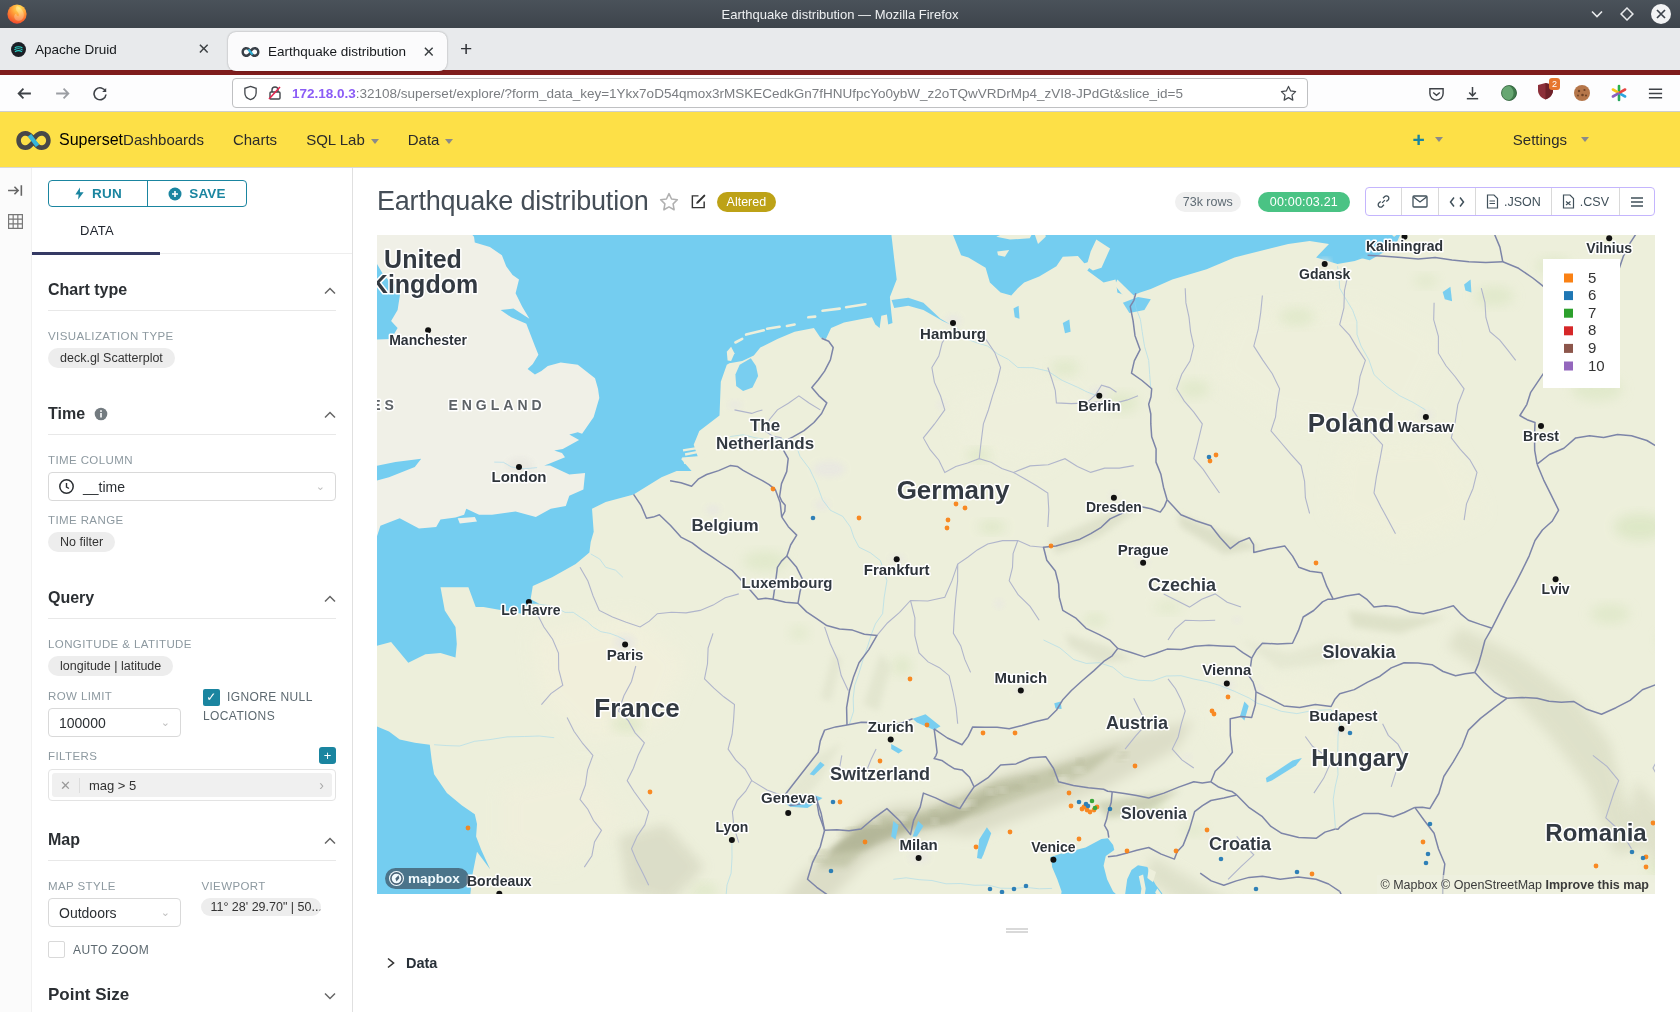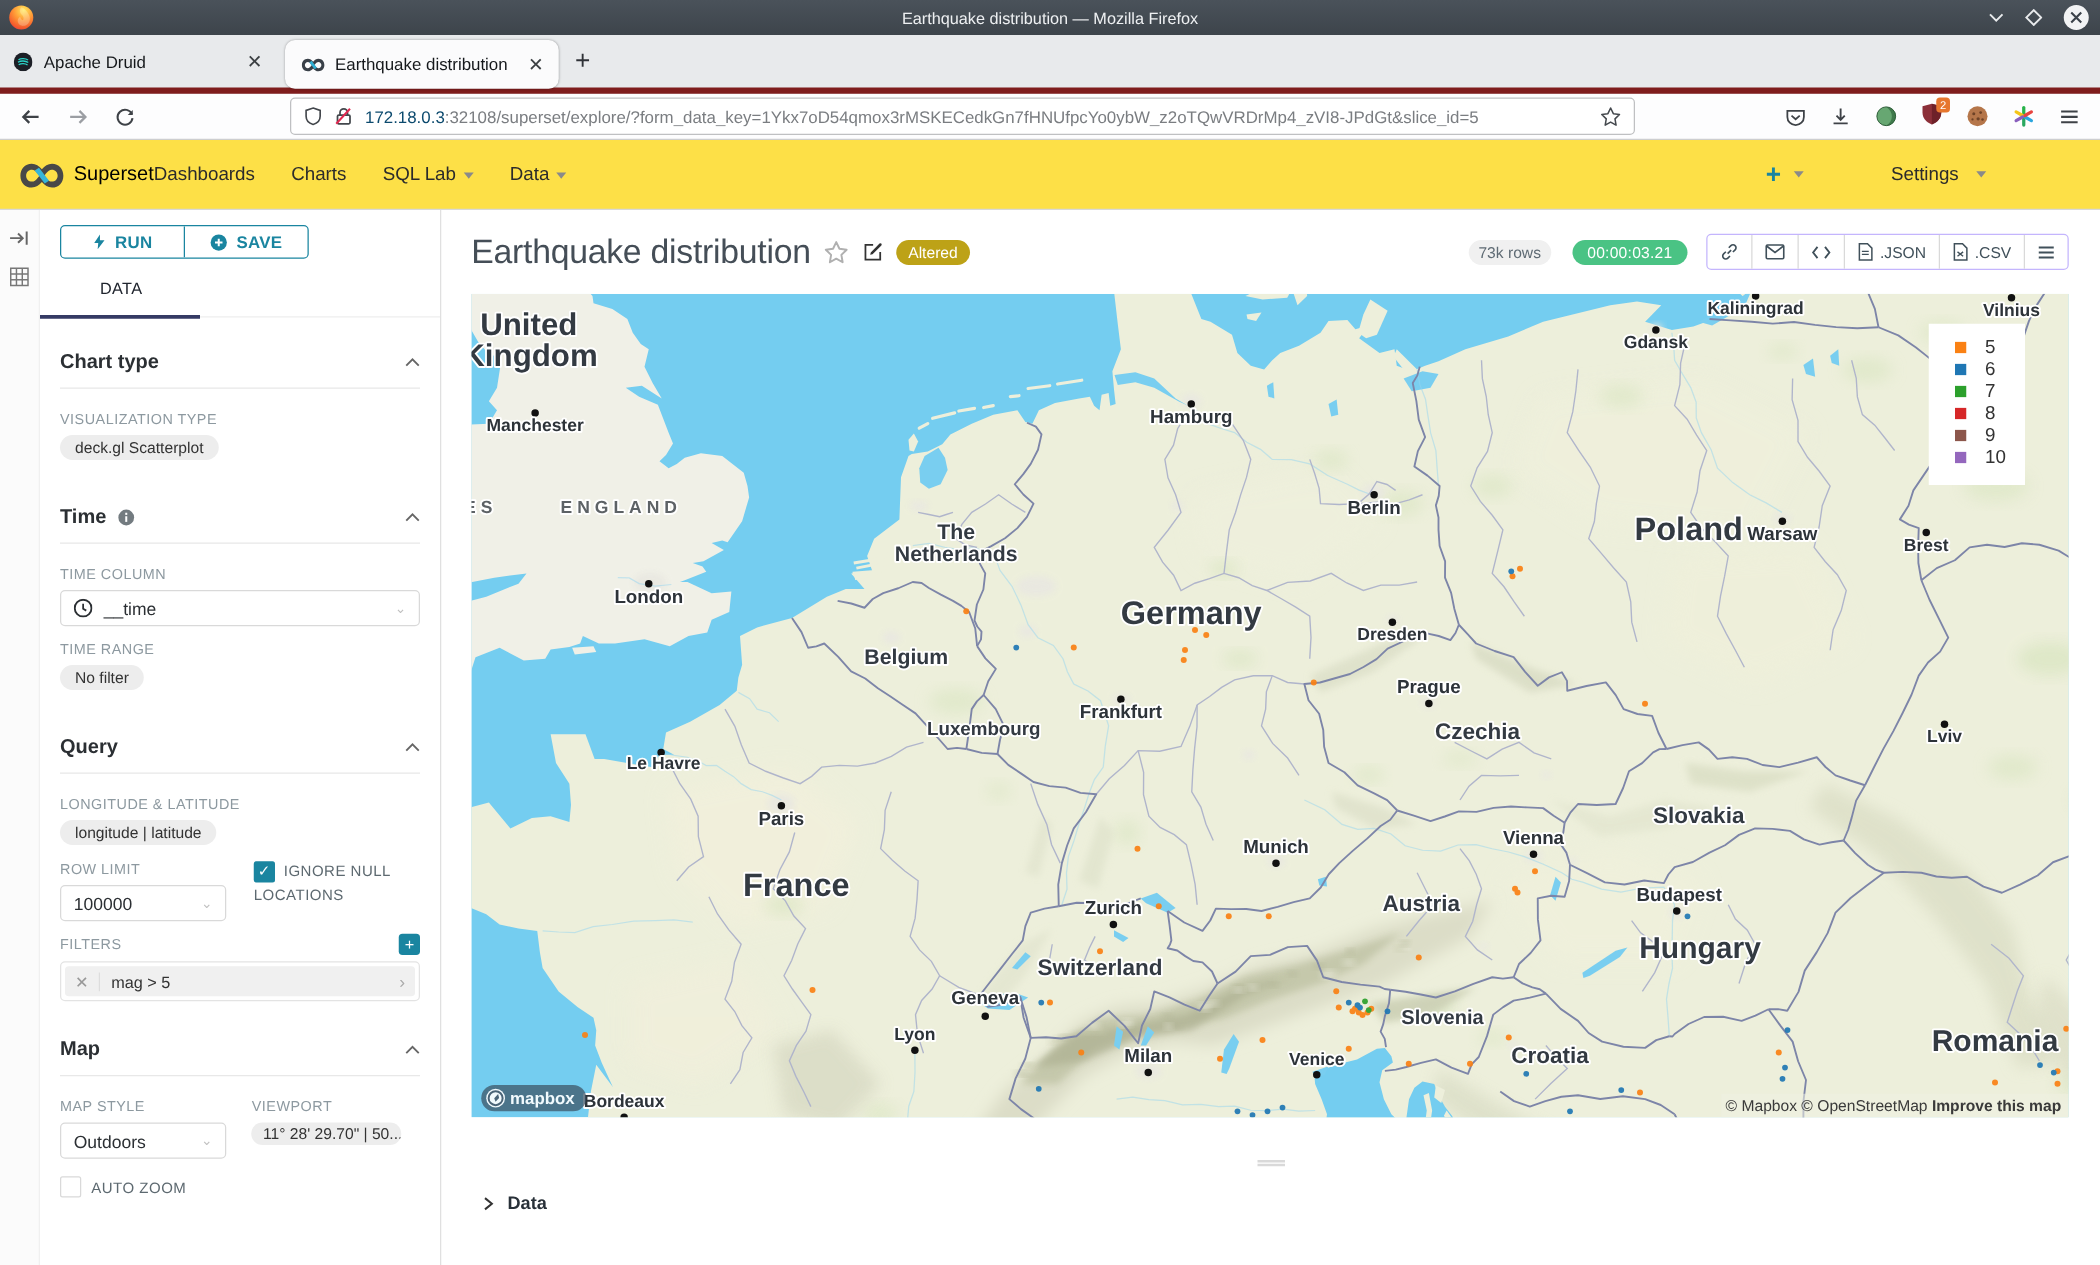--- a/index.html
+++ b/index.html
@@ -7,21 +7,21 @@
 .winbtns{position:absolute;right:8px;top:0;height:28px;display:flex;align-items:center;gap:16px}
 .tabbar{height:47px;background:#e8eaec;display:flex;align-items:center;position:relative;border-bottom:5px solid #7f1d1d}
 .tab1{display:flex;align-items:center;width:220px;padding-left:11px;gap:9px;height:100%}
 .tab1 .ttext,.tab2 .ttext{font-size:13.5px;color:#15181b;white-space:nowrap;overflow:hidden;flex:1}
 .tabx{color:#3c4043;font-size:15px;margin-right:10px}
 .tab2{position:absolute;left:228px;top:4px;width:219px;height:39px;background:#fbfbfc;border-radius:8px;box-shadow:0 0 2px rgba(0,0,0,.35);display:flex;align-items:center;padding-left:13px;gap:8px}
 .urlrow{height:37px;background:#fdfdfe;display:flex;align-items:center;border-bottom:1px solid #cdced0}
 .navicons{display:flex;align-items:center;gap:21px;margin-left:16px;color:#2f3237}
 .urlbox{margin-left:124px;width:1076px;height:30px;border:1px solid #bfc0c2;border-radius:4px;background:#fff;display:flex;align-items:center;padding:0 10px;gap:9px}
 .urltext{font-size:13.5px;color:#7a7d81;white-space:nowrap;overflow:hidden;flex:1}
-.urltext b{color:#0c4a6e;font-weight:400}
+.urltext b{color:#8b5cf6;font-weight:700}
 .rightics{display:flex;align-items:center;gap:19px;margin-left:120px}
 .navbar{height:56px;background:#fde047;border-bottom:1px solid #d8d8d8;display:flex;align-items:center}
 .logo{display:flex;align-items:center;margin-left:14px;gap:6px}
 .menu{display:flex;gap:0}
 .menu .mi{font-size:15px;color:#2b2b2b;margin-right:29px}
 .caret{display:inline-block;width:0;height:0;border-left:4px solid transparent;border-right:4px solid transparent;border-top:5px solid #8a8a8a;margin-left:6px;vertical-align:middle}
 .navright{margin-left:auto;display:flex;align-items:center;margin-right:91px;gap:8px}
 .app{display:flex;height:844px}
 .rail{width:32px;background:#fbfbfb;border-right:1px solid #f0f0f0;padding-top:14px;display:flex;flex-direction:column;align-items:center;gap:14px}
 .panel{width:321px;border-right:1px solid #e0e0e0;overflow:hidden;position:relative}
@@ -279,20 +279,23 @@
     <div style="margin-left:5px;width:136px">
             <div class="lbl">VIEWPORT</div>
             <div><span class="pill" style="max-width:120px;white-space:nowrap;overflow:hidden;padding:2px 9px">11° 28' 29.70" | 50...</span></div>
           </div>
    </div>
    <div style="display:flex;gap:8px;align-items:center;margin-top:14px">
           <span class="checkbox cboff"></span>
           <span style="font-size:12px;color:#5d6970;letter-spacing:.4px">AUTO ZOOM</span>
         </div>
    <div style="height:25px"></div>
+   <div class="shead" style="font-size:17px">Point Size<span class="chev"><svg width="12" height="8" viewBox="0 0 12 8">
+              <path d="M1 1.5 L6 6.5 L11 1.5" stroke="#666" stroke-width="1.5" fill="none"></path>
+            </svg></span></div>
   </div>
  </div>
  <div class="main">
   <div class="chead">
    <span class="ctitle">Earthquake distribution</span>
    <svg width="20" height="20" viewBox="0 0 18 18" style="margin-left:10px">
           <path d="M9 1.5 L11.3 6.3 16.5 7 12.7 10.7 13.6 16 9 13.4 4.4 16 5.3 10.7 1.5 7 6.7 6.3 Z" fill="none" stroke="#b0b0b0" stroke-width="1.4" stroke-linejoin="round"></path>
         </svg>
    <svg width="17" height="17" viewBox="0 0 18 18" style="margin-left:11px">
           <path d="M15 9 V15.5 H2.5 V3 H9" fill="none" stroke="#333" stroke-width="1.5"></path>

